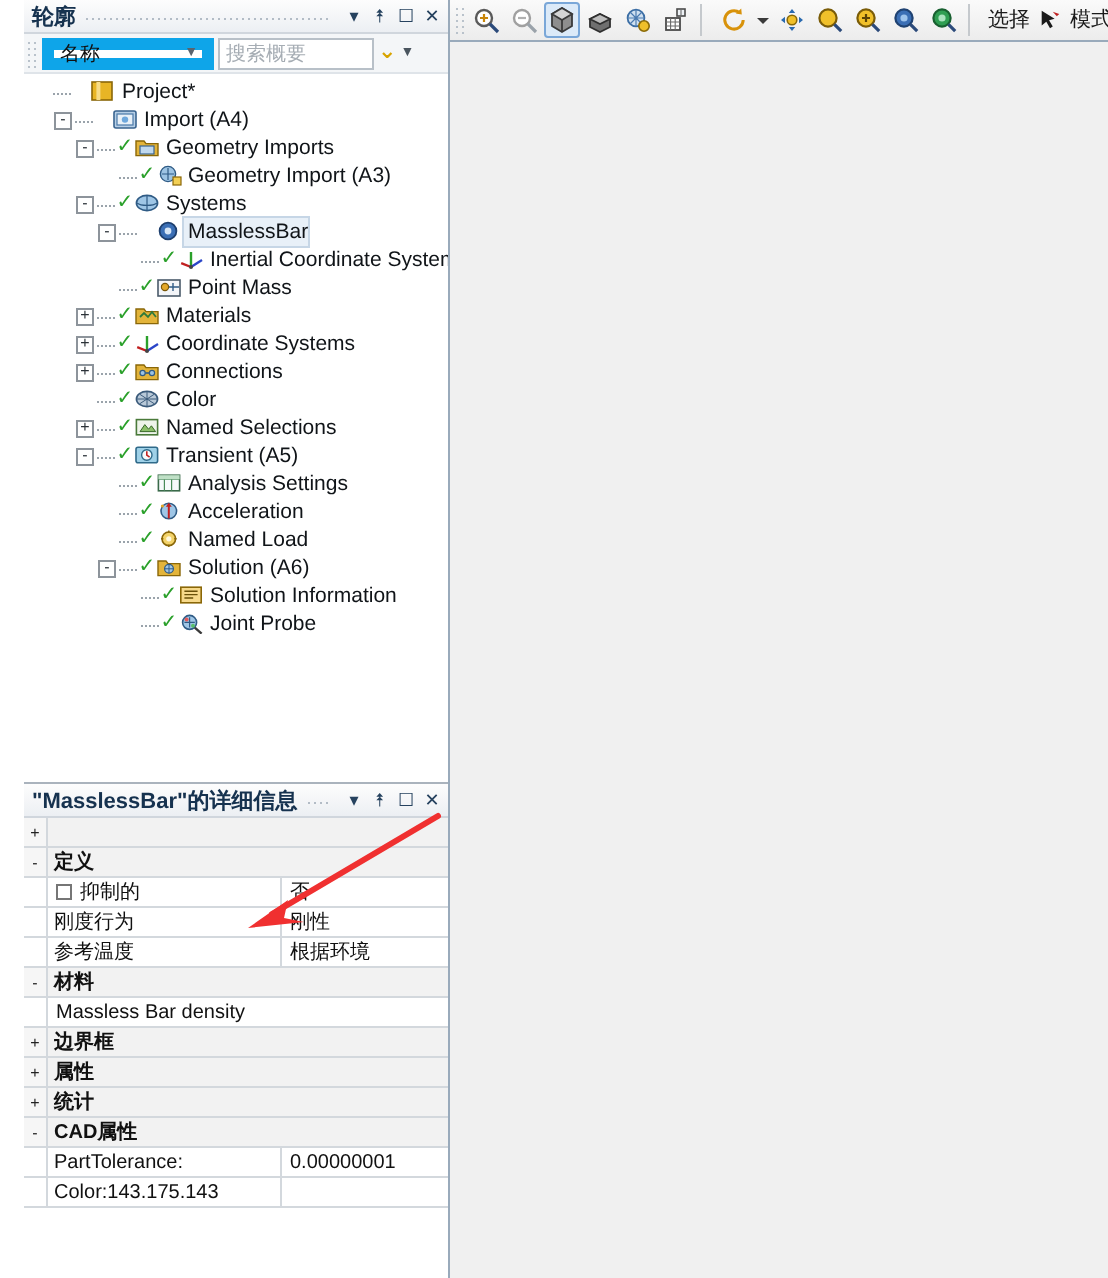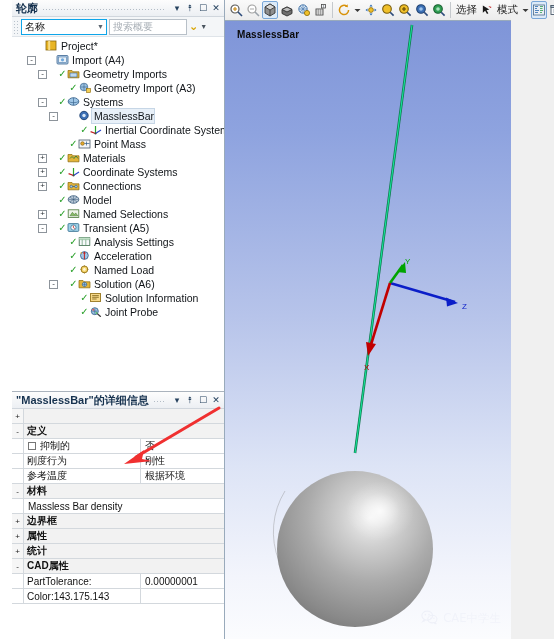--- a/index.html
+++ b/index.html
@@ -65,21 +65,21 @@
     border-bottom: 1px solid #dfe4e9;
   }
   .grip {
     width: 6px; height: 14px;
     background-image: radial-gradient(circle,#b9c2cb 0.6px, transparent 0.7px);
     background-size: 3px 3px;
   }
   .combo {
     width: 86px; height: 16px;
     background: #fff;
-    border: 1px solid #0ea5e9;
+    border: 6px solid #0ea5e9;
     display: flex; align-items: center;
     font-size: 10px; color: #111;
     padding-left: 3px;
     position: relative;
   }
   .combo .caret {
     position: absolute; right: 2px; top: 0; bottom: 0;
     display: flex; align-items: center; color: #5a646e; font-size: 7px;
   }
   .search-input {
@@ -182,21 +182,21 @@
   .cbox {
     width: 8px; height: 8px; flex: none;
     border: 1px solid #767676; background: #fff;
     margin-right: 4px; margin-left: 1px;
   }
 
   
   #right-col {
     position: relative;
     width: 286px; height: 639px;
-    display: flex; flex-direction: column;
+    display: flex; flex-direction: row;
   }
   #toolbar {
     height: 21px; flex: none;
     display: flex; align-items: center;
     gap: 1px;
     padding-left: 2px;
     background: linear-gradient(#fafafa,#ececec);
     border-bottom: 1px solid #9ab;
   }
   .tb {
@@ -402,21 +402,21 @@
         <div class="tnode" style="padding-left: 26px;">
           <span class="exp none"></span>
           <span class="dashes"></span>
           <span class="tick">✓</span>
           <span class="ico">
             <svg width="13" height="11" viewBox="0 0 13 11">
               <ellipse cx="6.5" cy="5.5" rx="5.3" ry="3.8" fill="#b9c9d8" stroke="#3a5a7a" stroke-width=".8"></ellipse>
               <path d="M1.5 5.5h10M6.5 1.8v7.4M3 3.2l7 4.6M10 3.2l-7 4.6" stroke="#3a5a7a" stroke-width=".5"></path>
             </svg>
           </span>
-          <span class="lbl">Model</span>
+          <span class="lbl">Color</span>
         </div>
         <div class="tnode" style="padding-left: 26px;">
           <span class="exp">+</span>
           <span class="dashes"></span>
           <span class="tick">✓</span>
           <span class="ico">
             <svg width="13" height="11" viewBox="0 0 13 11">
               <rect x="1.2" y="1.8" width="10.6" height="7.6" fill="#eef4ea" stroke="#4a7a3a" stroke-width=".8"></rect>
               <path d="M3 7.8l2.4-3.5 1.9 2.3 1.4-1.7 2.1 2.9z" fill="#8cc06a" stroke="#3a6a2a" stroke-width=".5"></path>
             </svg>

